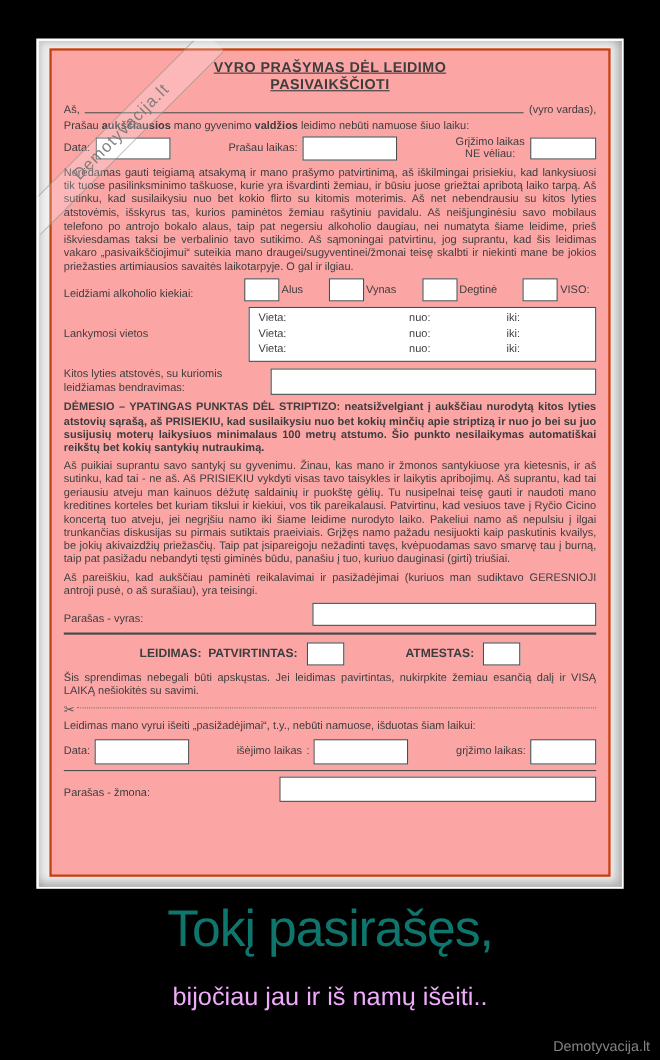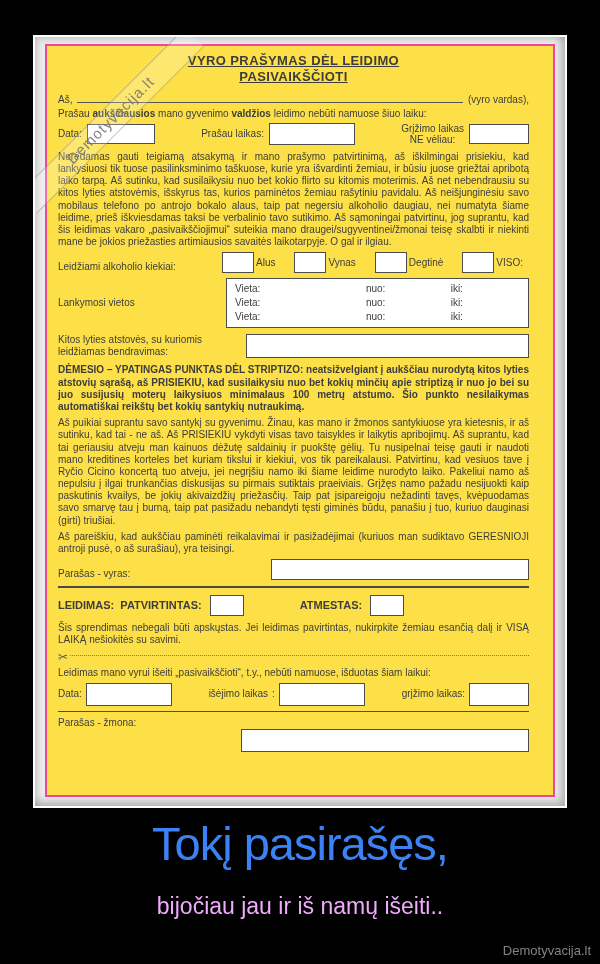--- a/index.html
+++ b/index.html
@@ -6,21 +6,21 @@
   body{
     width:600px;height:964px;position:relative;background:#000;
     font-family:"Liberation Sans","DejaVu Sans",sans-serif;overflow:hidden;
   }
   
   .photo-frame{position:absolute;left:33px;top:35px;width:534px;height:773px;background:#fff;}
   .photo{position:absolute;left:2px;top:2px;right:2px;bottom:2px;background:#ececec;overflow:hidden;
          box-shadow:inset -4px -4px 8px rgba(0,0,0,.25), inset 3px 3px 6px rgba(0,0,0,.12);}
   .form{
     position:absolute;left:10px;top:7px;right:10px;bottom:9px;
-    border:2px solid #ec4899;background:#fde047;padding:5px 24px 4px 11px;
+    border:2px solid #c2410c;background:#fca5a5;padding:5px 11px 4px 11px;
     font-size:10px;line-height:1.22;color:#3d3d3d;text-align:justify;overflow:hidden;
     box-sizing:border-box;
   }
   .form p{margin:4px 0;}
   .form-title{text-align:center;font-weight:bold;font-size:13px;line-height:1.25;margin:2px 0 6px 0;}
   .form-title .u{text-decoration:underline;letter-spacing:.4px;}
   .name-line{display:flex;align-items:baseline;margin:3px 0 2px 0;text-align:left;}
   .blank-line{flex:1;border-bottom:1px solid #555;margin:0 5px;height:10px;}
   .request-line{text-align:left;margin:1px 0 2px 0;}
   .row1{display:flex;align-items:center;justify-content:space-between;margin:3px 0 5px 0;text-align:left;}
@@ -39,43 +39,43 @@
   .places-label{width:168px;flex:none;}
   .places-table{flex:1;border:1.5px solid #4d4d4d;background:#fff;padding:3px 8px;}
   .places-tr{display:grid;grid-template-columns:1.7fr 1.1fr .9fr;line-height:1.4;}
   .others-row{display:flex;align-items:center;margin:6px 0;text-align:left;gap:16px;}
   .others-label{width:172px;flex:none;line-height:1.2;}
   .b-wide{flex:1;height:24px;}
   .bold{font-weight:bold;}
   .sig-row{display:flex;align-items:flex-end;margin:2px 0 4px 0;text-align:left;}
   .b-sign{width:258px;height:21px;margin-left:auto;}
   .divider{border:none;border-top:2px solid #4a4a4a;margin:6px 0 7px 0;}
-  .decision-row{display:flex;align-items:center;font-weight:bold;font-size:11px;margin:4px 0 6px 0;text-align:left;}
+  .decision-row{display:flex;align-items:center;font-weight:bold;font-size:11px;margin:4px 0 6px 0;text-align:left;justify-content:center;}
   .decision-row .b-chk{width:34px;height:21px;margin-left:8px;}
   .decision-row .sp{width:56px;}
   .cutline{display:flex;align-items:center;margin:4px 0 3px 0;}
   .cutline .scissors{font-size:12px;color:#555;margin-right:2px;line-height:1;}
   .cutline .dots{flex:1;border-bottom:1.6px dotted #777;height:0;margin-bottom:3px;}
   .permit-line{text-align:left;margin:2px 0 3px 0;}
   .row2{display:flex;align-items:center;justify-content:space-between;margin:3px 0 4px 0;text-align:left;}
   .row2 .grp{display:flex;align-items:center;gap:4px;}
   .b-time2{width:86px;height:23px;}
   .b-ret2{width:60px;height:23px;}
-  .sig-wife-row{display:flex;align-items:flex-start;border-top:1.5px solid #4d4d4d;margin-top:5px;padding-top:5px;text-align:left;flex-direction:column;}
+  .sig-wife-row{display:flex;align-items:flex-end;border-top:1.5px solid #4d4d4d;margin-top:5px;padding-top:5px;text-align:left;}
   .b-sign2{width:288px;height:23px;margin-left:auto;}
   
   .corner-band{
     position:absolute;width:236px;height:25px;left:-42px;top:70px;
     transform:rotate(-45deg);text-align:center;
     background:rgba(255,255,255,.22);
     border-top:1px solid rgba(120,120,120,.45);
     border-bottom:1px solid rgba(120,120,120,.45);
     font-size:15px;line-height:23px;color:rgba(118,118,118,.9);letter-spacing:1px;
   }
-  .caption{position:absolute;left:0;right:0;top:818px;text-align:center;color:#3b82f6;
+  .caption{position:absolute;left:0;right:0;top:818px;text-align:center;color:#0f766e;
            font-size:47px;letter-spacing:-1px;line-height:1.1;}
   .subcaption{position:absolute;left:0;right:0;top:893px;text-align:center;color:#f0abfc;font-size:23px;}
   .site-watermark{position:absolute;right:9px;bottom:6px;color:#848484;font-size:13px;}
 </style>
 </head>
 <body>
 
 <div class="poster">
 
   <div class="photo-frame">
@@ -192,21 +192,21 @@
           <span class="box b-chk"></span>
         </div>
 
         <p>Šis sprendimas nebegali būti apskųstas. Jei leidimas pavirtintas, nukirpkite žemiau esančią dalį ir VISĄ LAIKĄ nešiokitės su savimi.</p>
 
         <div class="cutline">
           <span class="scissors">✂</span>
           <span class="dots"></span>
         </div>
 
-        <p class="permit-line">Leidimas mano vyrui išeiti „pasivaikščioti“, t.y., nebūti namuose, išduotas šiam laikui:</p>
+        <p class="permit-line">Leidimas mano vyrui išeiti „pasižadėjimai“, t.y., nebūti namuose, išduotas šiam laikui:</p>
 
         <div class="row2">
           <span class="grp">
             <span>Data:</span>
             <span class="box b-time2"></span>
           </span>
           <span class="grp">
             <span>išėjimo laikas</span>
             <span>:</span>
             <span class="box b-time2"></span>

